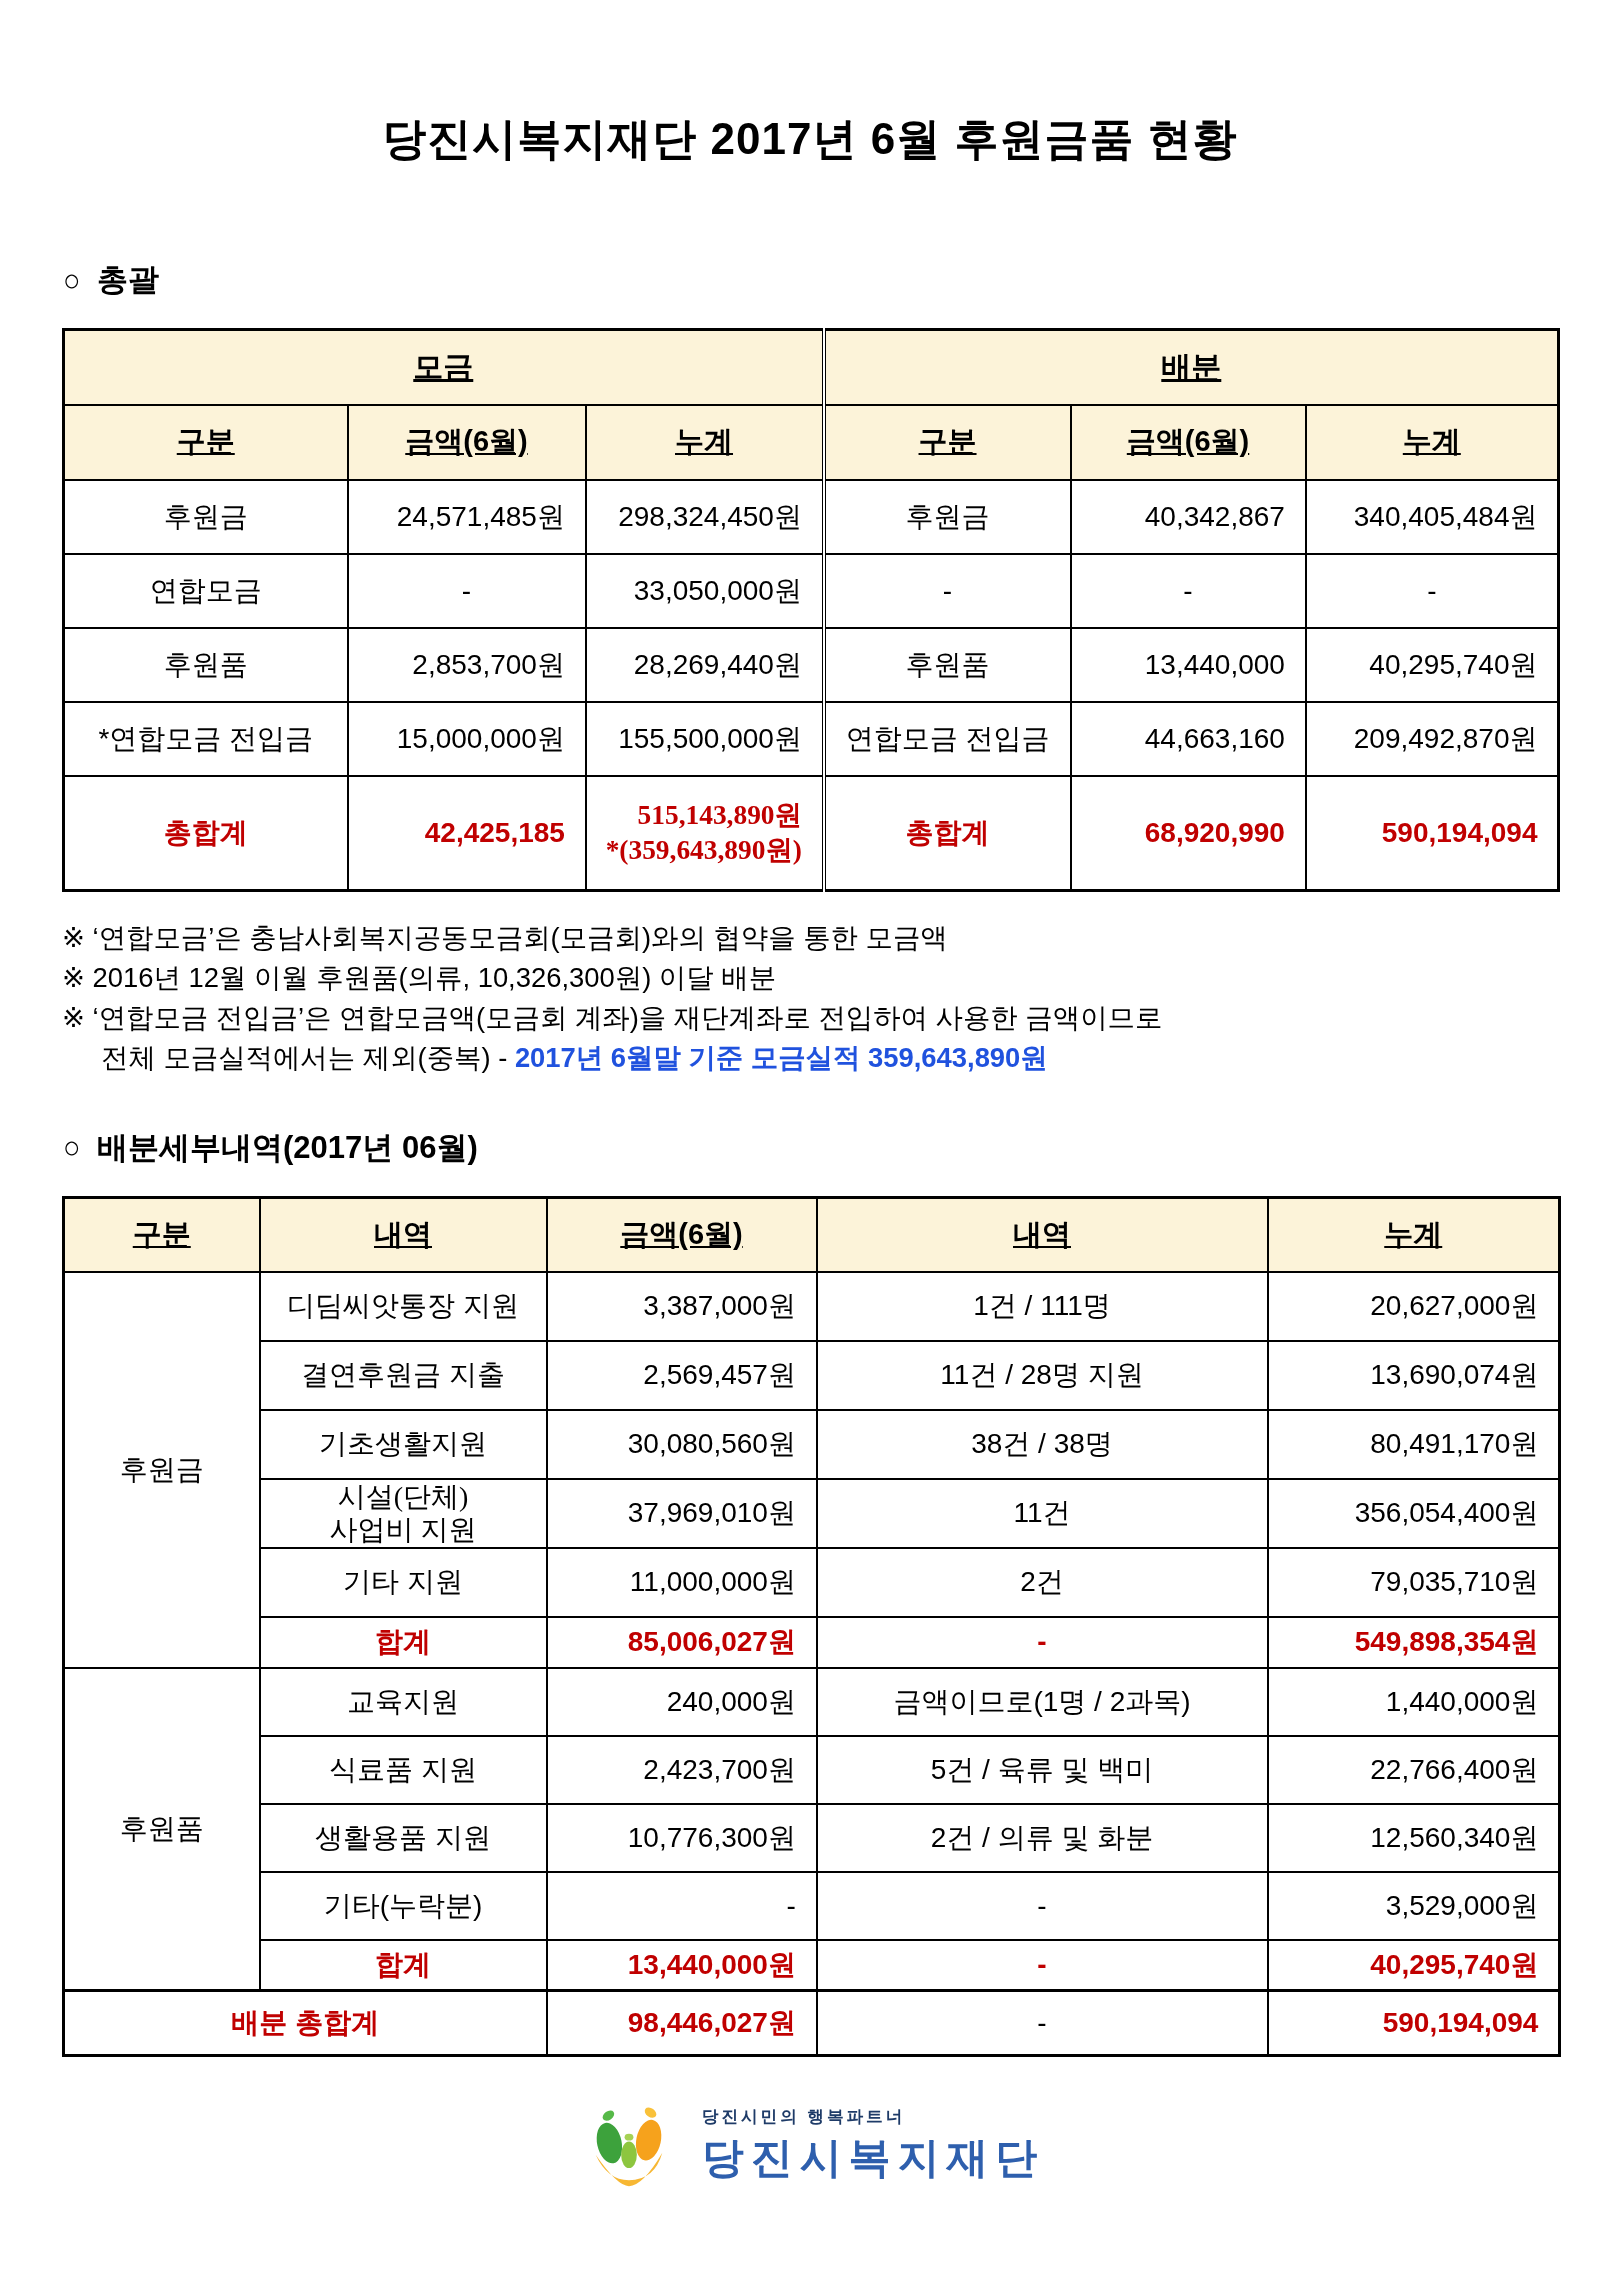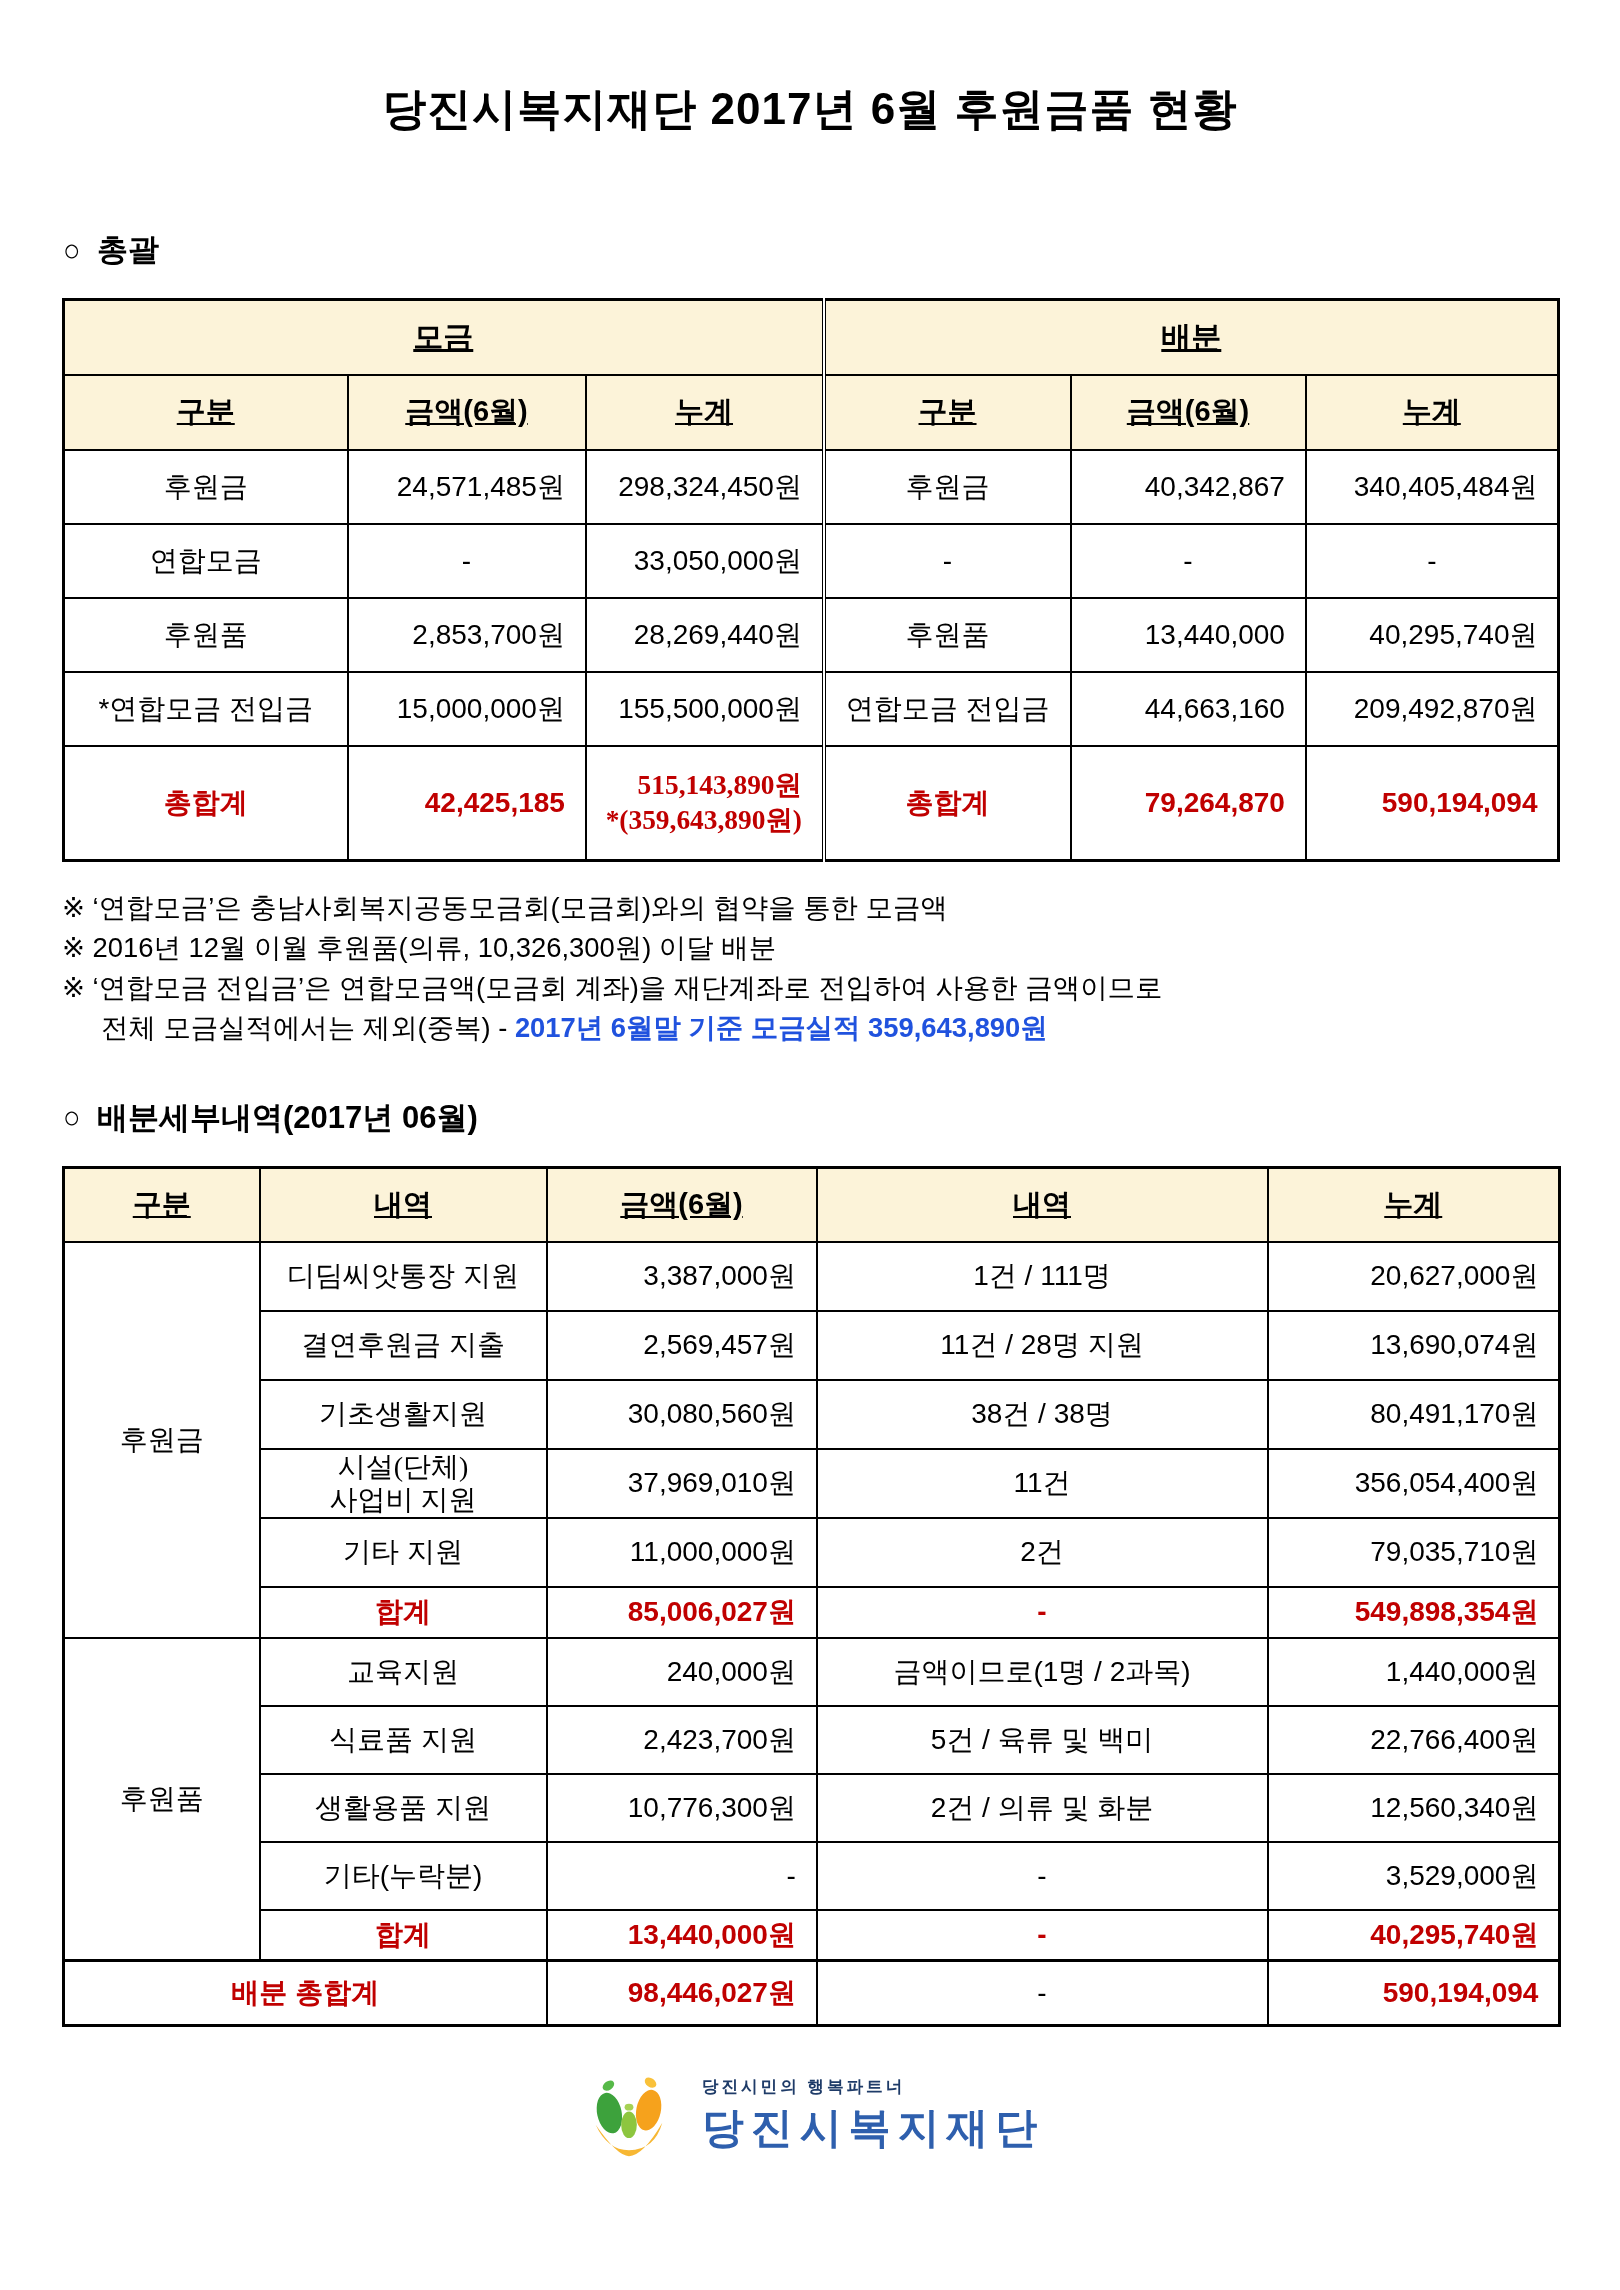--- a/index.html
+++ b/index.html
@@ -6,21 +6,21 @@
   html,body { margin:0; padding:0; background:#ffffff; }
   body {
     width:1620px;
     font-family:"Liberation Sans","DejaVu Sans",sans-serif;
     color:#000;
   }
   .page { position:relative; width:1620px; height:2291px; overflow:hidden; background:#fff; }
   .content { padding:0 62px; }
 
   .doc-title {
-    margin-top:80px;
+    margin-top:110px;
     text-align:center;
     font-size:44px;
     font-weight:700;
     letter-spacing:1px;
   }
 
   .sec-heading {
     display:flex; align-items:center; gap:15.7px;
     font-size:31px; font-weight:700;
   }
@@ -133,21 +133,21 @@
         <td class="c mid">연합모금 전입금</td>
         <td class="r">44,663,160</td>
         <td class="r">209,492,870원</td>
       </tr>
       <tr class="total">
         <td class="c red">총합계</td>
         <td class="r red">42,425,185</td>
         <td class="r red pre cum">515,143,890원
 *(359,643,890원)</td>
         <td class="c mid red">총합계</td>
-        <td class="r red">79,264,870</td>
+        <td class="r red">68,920,990</td>
         <td class="r red">590,194,094</td>
       </tr>
     </tbody>
       </table>
 
     <div class="notes">
       <span class="note">※ ‘연합모금’은 충남사회복지공동모금회(모금회)와의 협약을 통한 모금액</span>
       <span class="note">※ 2016년 12월 이월 후원품(의류, 10,326,300원) 이달 배분</span>
       <span class="note">※ ‘연합모금 전입금’은 연합모금액(모금회 계좌)을 재단계좌로 전입하여 사용한 금액이므로</span>
       <span class="note indent"><span>전체 모금실적에서는 제외(중복) - </span><span class="hl">2017년 6월말 기준 모금실적 359,643,890원</span></span>

